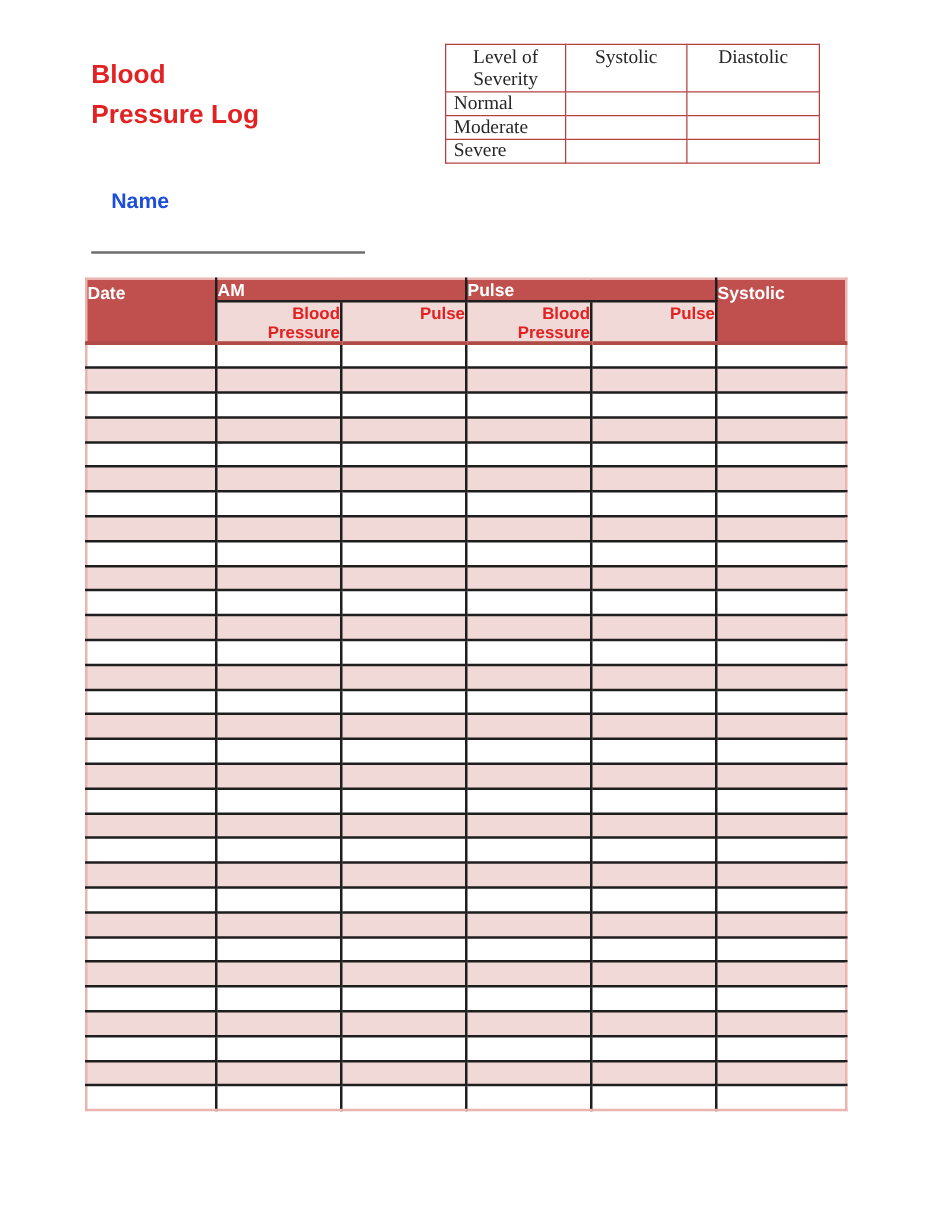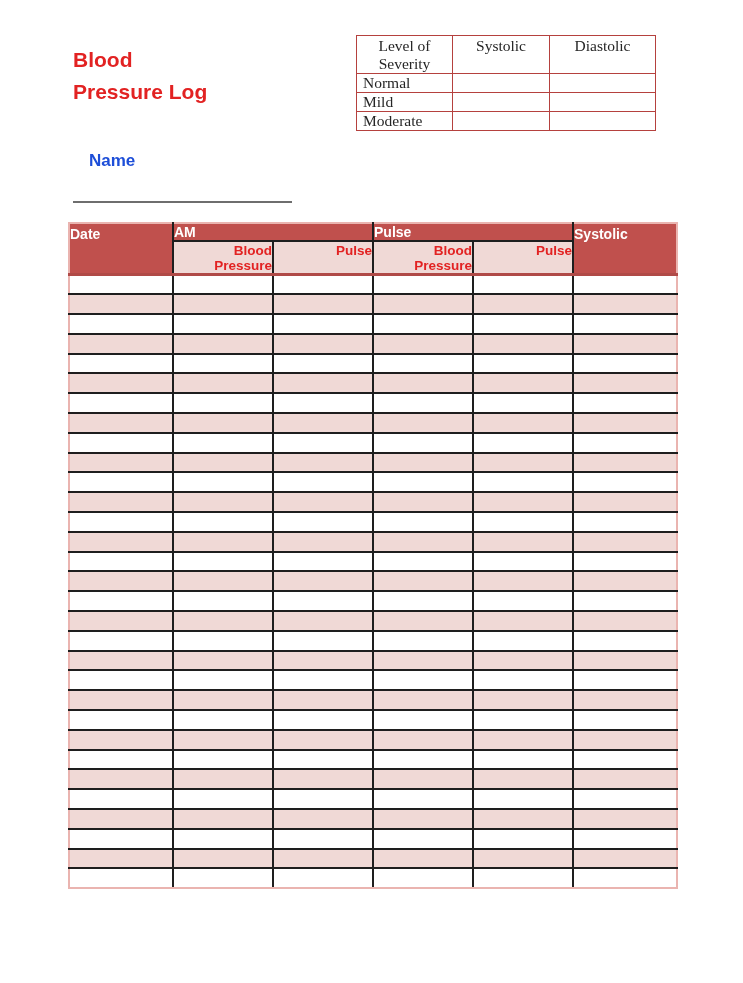--- a/index.html
+++ b/index.html
@@ -149,26 +149,26 @@
         <th>Diastolic</th>
       </tr>
     </thead>
     <tbody>
       <tr>
         <td class="lbl">Normal</td>
         <td></td>
         <td></td>
       </tr>
       <tr>
-        <td class="lbl">Mild</td>
+        <td class="lbl">Moderate</td>
         <td></td>
         <td></td>
       </tr>
       <tr>
-        <td class="lbl">Moderate</td>
+        <td class="lbl">Severe</td>
         <td></td>
         <td></td>
       </tr>
     </tbody>
   </table>
 
   <div class="name-label">Name</div>
 
   <div class="name-line"></div>
 

